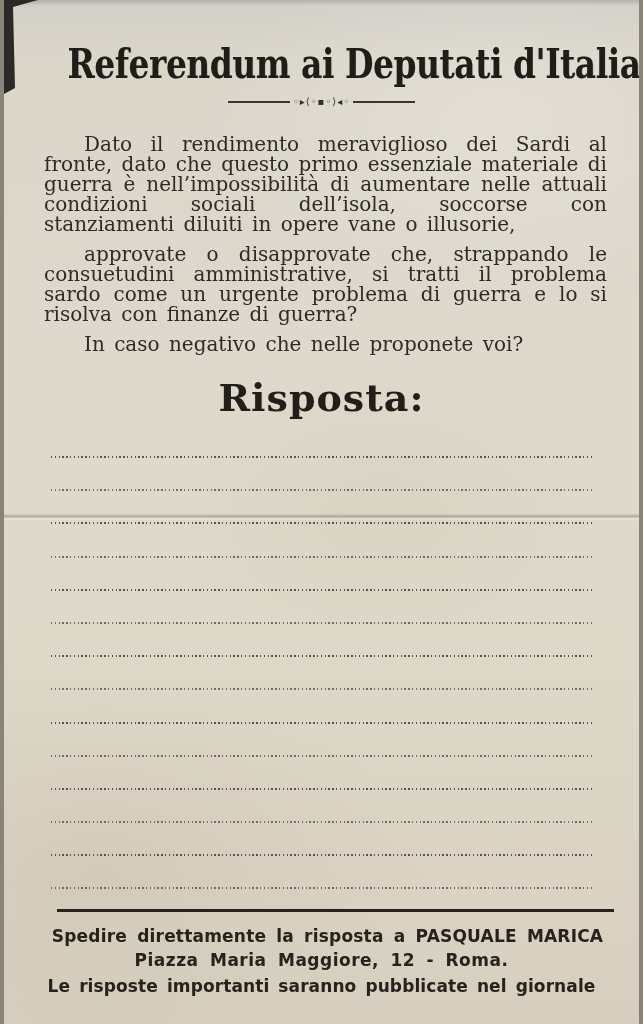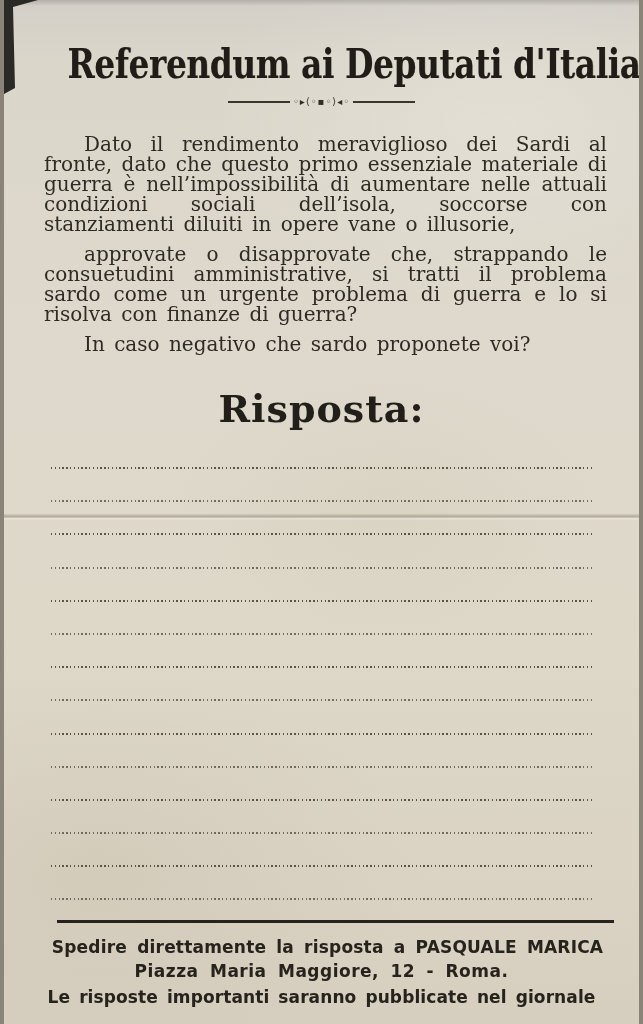--- a/index.html
+++ b/index.html
@@ -77,21 +77,21 @@
     font-size: 20px;
     line-height: 20px;
     text-align: justify;
     color: #2f2b24;
     word-spacing: 3px;
   }
   .body-text p { text-indent: 40px; }
   .body-text p + p { margin-top: 10px; }
 
   .risposta {
-    margin-top: 32px;
+    margin-top: 21px;
     text-align: center;
     font-size: 38px;
     font-weight: bold;
     letter-spacing: 1px;
     color: #221f1a;
   }
 
   .answer-lines {
     margin: 36px 45px 0 47px;
   }
@@ -149,21 +149,21 @@
 
   <div class="divider">
     <span class="line"></span>
     <span class="ornament">◦▸⟨◦▪◦⟩◂◦</span>
     <span class="line"></span>
   </div>
 
   <div class="body-text">
     <p>Dato il rendimento meraviglioso dei Sardi al fronte, dato che questo primo essenziale materiale di guerra è nell’impossibilità di aumentare nelle attuali condizioni sociali dell’isola, soccorse con stanziamenti diluiti in opere vane o illusorie,</p>
     <p>approvate o disapprovate che, strappando le consuetudini amministrative, si tratti il problema sardo come un urgente problema di guerra e lo si risolva con finanze di guerra?</p>
-    <p>In caso negativo che sardo proponete voi?</p>
+    <p>In caso negativo che nelle proponete voi?</p>
   </div>
 
   <h2 class="risposta">Risposta:</h2>
 
   <div class="answer-lines">
       <div class="answer-line"></div>
       <div class="answer-line"></div>
       <div class="answer-line"></div>
       <div class="answer-line"></div>
       <div class="answer-line"></div>

